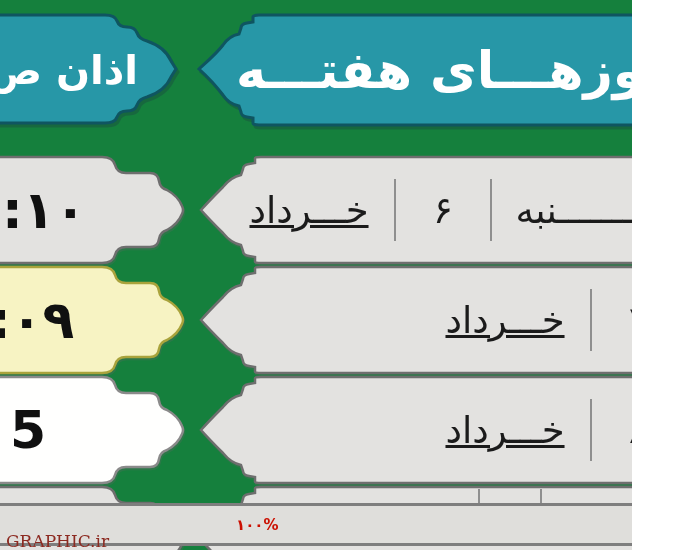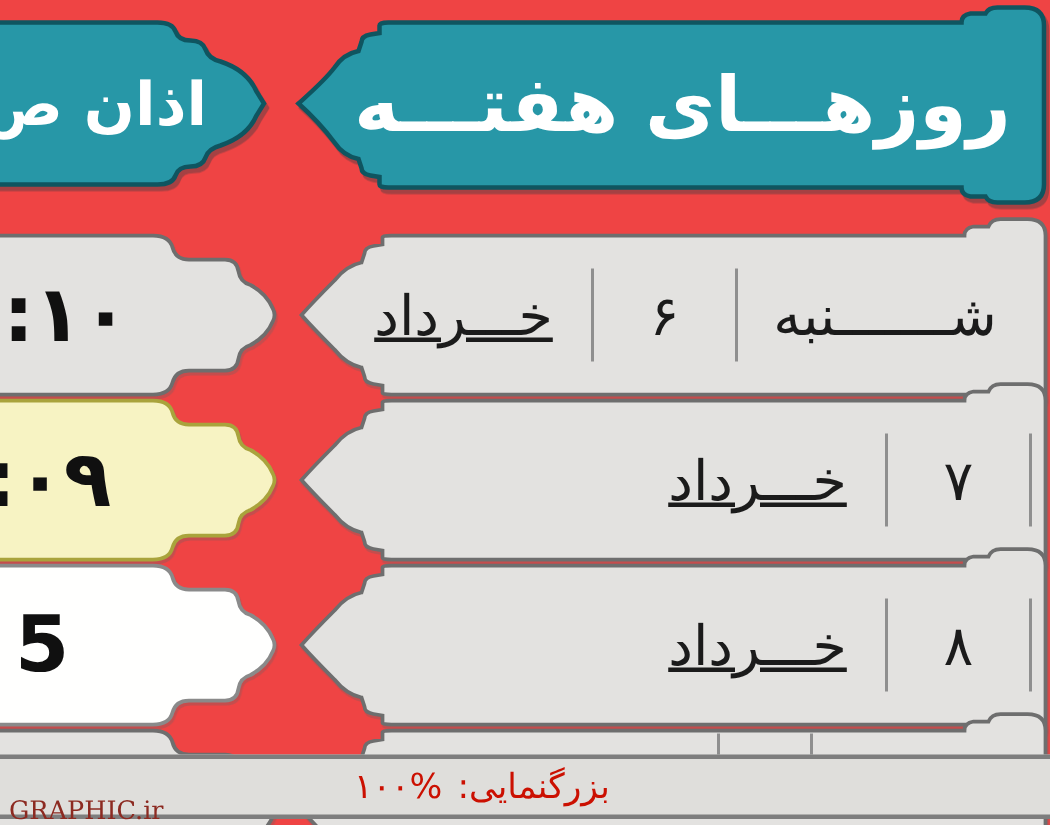--- a/index.html
+++ b/index.html
@@ -1,18 +1,18 @@
 <!DOCTYPE html>
 <html><head>
 <meta charset="utf-8">
 <style>
   html,body{margin:0;padding:0;}
   .canvas{
-    position:relative; width:700px; height:550px; overflow:hidden;
-    background:#ef4444;
+    position:relative; width:632px; height:550px; overflow:hidden;
+    background:#15803d;
     font-family:"DejaVu Sans", sans-serif;
   }
   svg.badge{position:absolute; overflow:visible;}
   .teal-shadow{filter:drop-shadow(2px 3px 0 rgba(30,60,65,0.35));}
   .row-shadow{filter:drop-shadow(1px 2px 0 rgba(100,100,100,0.30));}
 
   .header-text{
     position:absolute; color:#ffffff; font-size:51px; font-weight:bold;
     display:flex; align-items:center; white-space:nowrap;
   }
@@ -39,21 +39,21 @@
     position:absolute; left:-2px; top:503px; width:704px; height:43px;
     background:#DFDEDB; border-top:3px solid #7E7E7E; border-bottom:3px solid #7E7E7E;
     box-sizing:border-box; z-index:10;
   }
   .poster-title{
     position:absolute; right:8px; top:0; height:37px; display:flex; align-items:center;
     color:#7C1B15; font-size:23px; font-weight:bold; direction:rtl; white-space:nowrap;
   }
   .zoom-info{
     position:absolute; left:238px; top:0; height:37px; display:flex; align-items:center;
-    gap:10px; color:#CB1001; font-size:23px; font-weight:normal; white-space:nowrap;
+    gap:10px; color:#CB1001; font-size:15px; font-weight:bold; white-space:nowrap;
   }
   .brand{
     position:absolute; left:14px; top:-2px; display:flex; align-items:flex-start;
     color:#8C2A21; font-family:"DejaVu Serif", serif; white-space:nowrap;
   }
   .brand-main{font-size:44px; line-height:0.95; letter-spacing:-3px; font-weight:bold;}
   .brand-sub{font-size:17px; margin-left:-6px; margin-top:27px; letter-spacing:0px;}
 
   .divider-stub{position:absolute; width:2px; background:#8F8F8F; z-index:2;}
 </style>
@@ -133,20 +133,19 @@
   </svg>
   <svg class="badge row-shadow" style="left:195px; top:475px; z-index:1;" width="510" height="130" viewBox="0 0 510 130">
     <path d="M 6 65 C 14 56 20 50 28 42 Q 36 32 46 30 L 48 24 Q 48 20 54 19 L 60 18 L 60 13 Q 60 12 66 12 L 448 12 Q 448 7 454 6 L 464 6 Q 466 1 472 1 L 490 1 Q 502 1 502 12 L 502 118 Q 502 129 490 129 L 472 129 Q 466 129 464 124 L 454 124 Q 448 123 448 118 L 66 118 Q 60 118 60 117 L 60 112 L 54 111 Q 48 110 48 106 L 46 100 Q 36 98 28 88 C 20 80 14 74 6 65 Z" fill="#E3E2E0" stroke="#6E6E6E" stroke-width="2.5"></path>
   </svg>
   <div class="divider-stub" style="left:478px; top:489px; height:15px;"></div>
   <div class="divider-stub" style="left:540px; top:489px; height:15px;"></div>
 
   <div class="status-bar">
     <div class="zoom-info">
       <span dir="ltr">۱۰۰%</span>
-      <span dir="rtl">بزرگنمایی:</span>
     </div>
     <div class="brand">
       <span class="brand-sub">GRAPHIC.ir</span>
     </div>
   </div>
 
 </div>
 
 </body></html>

